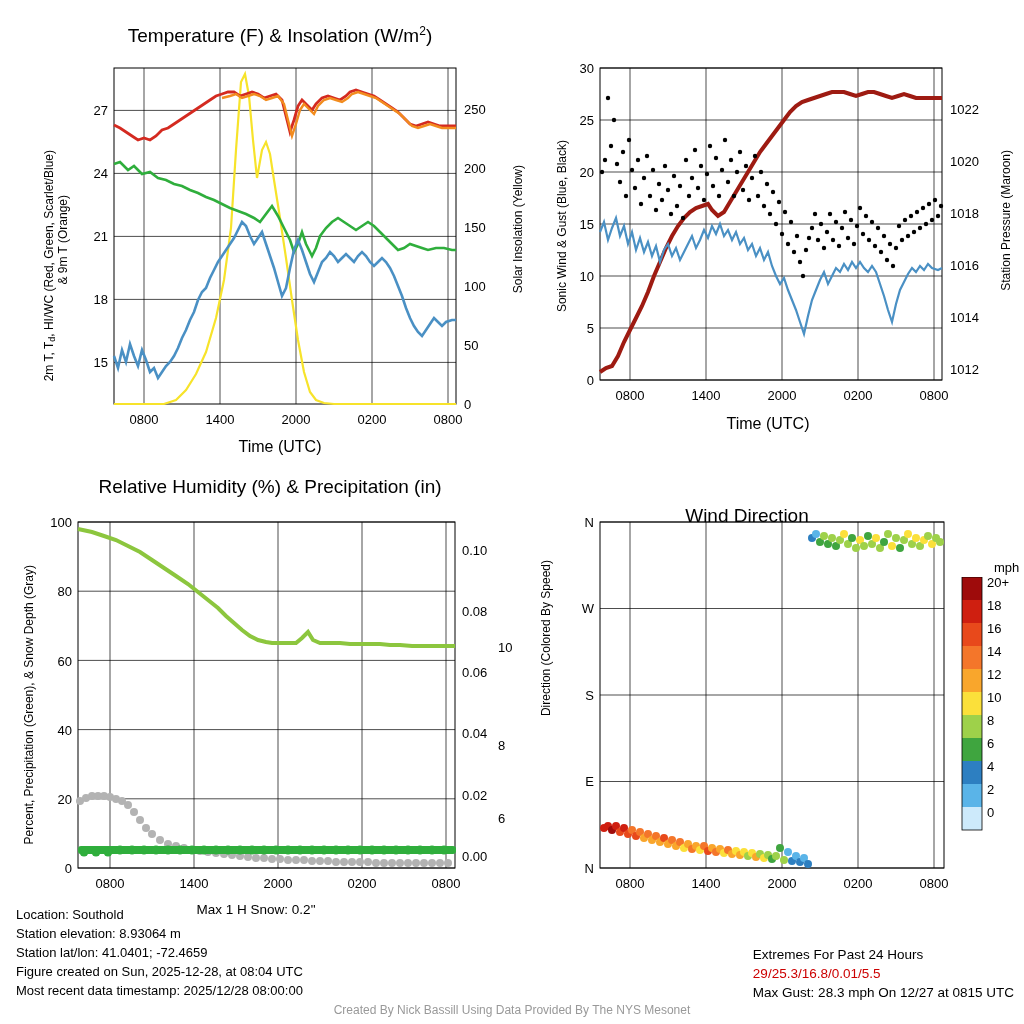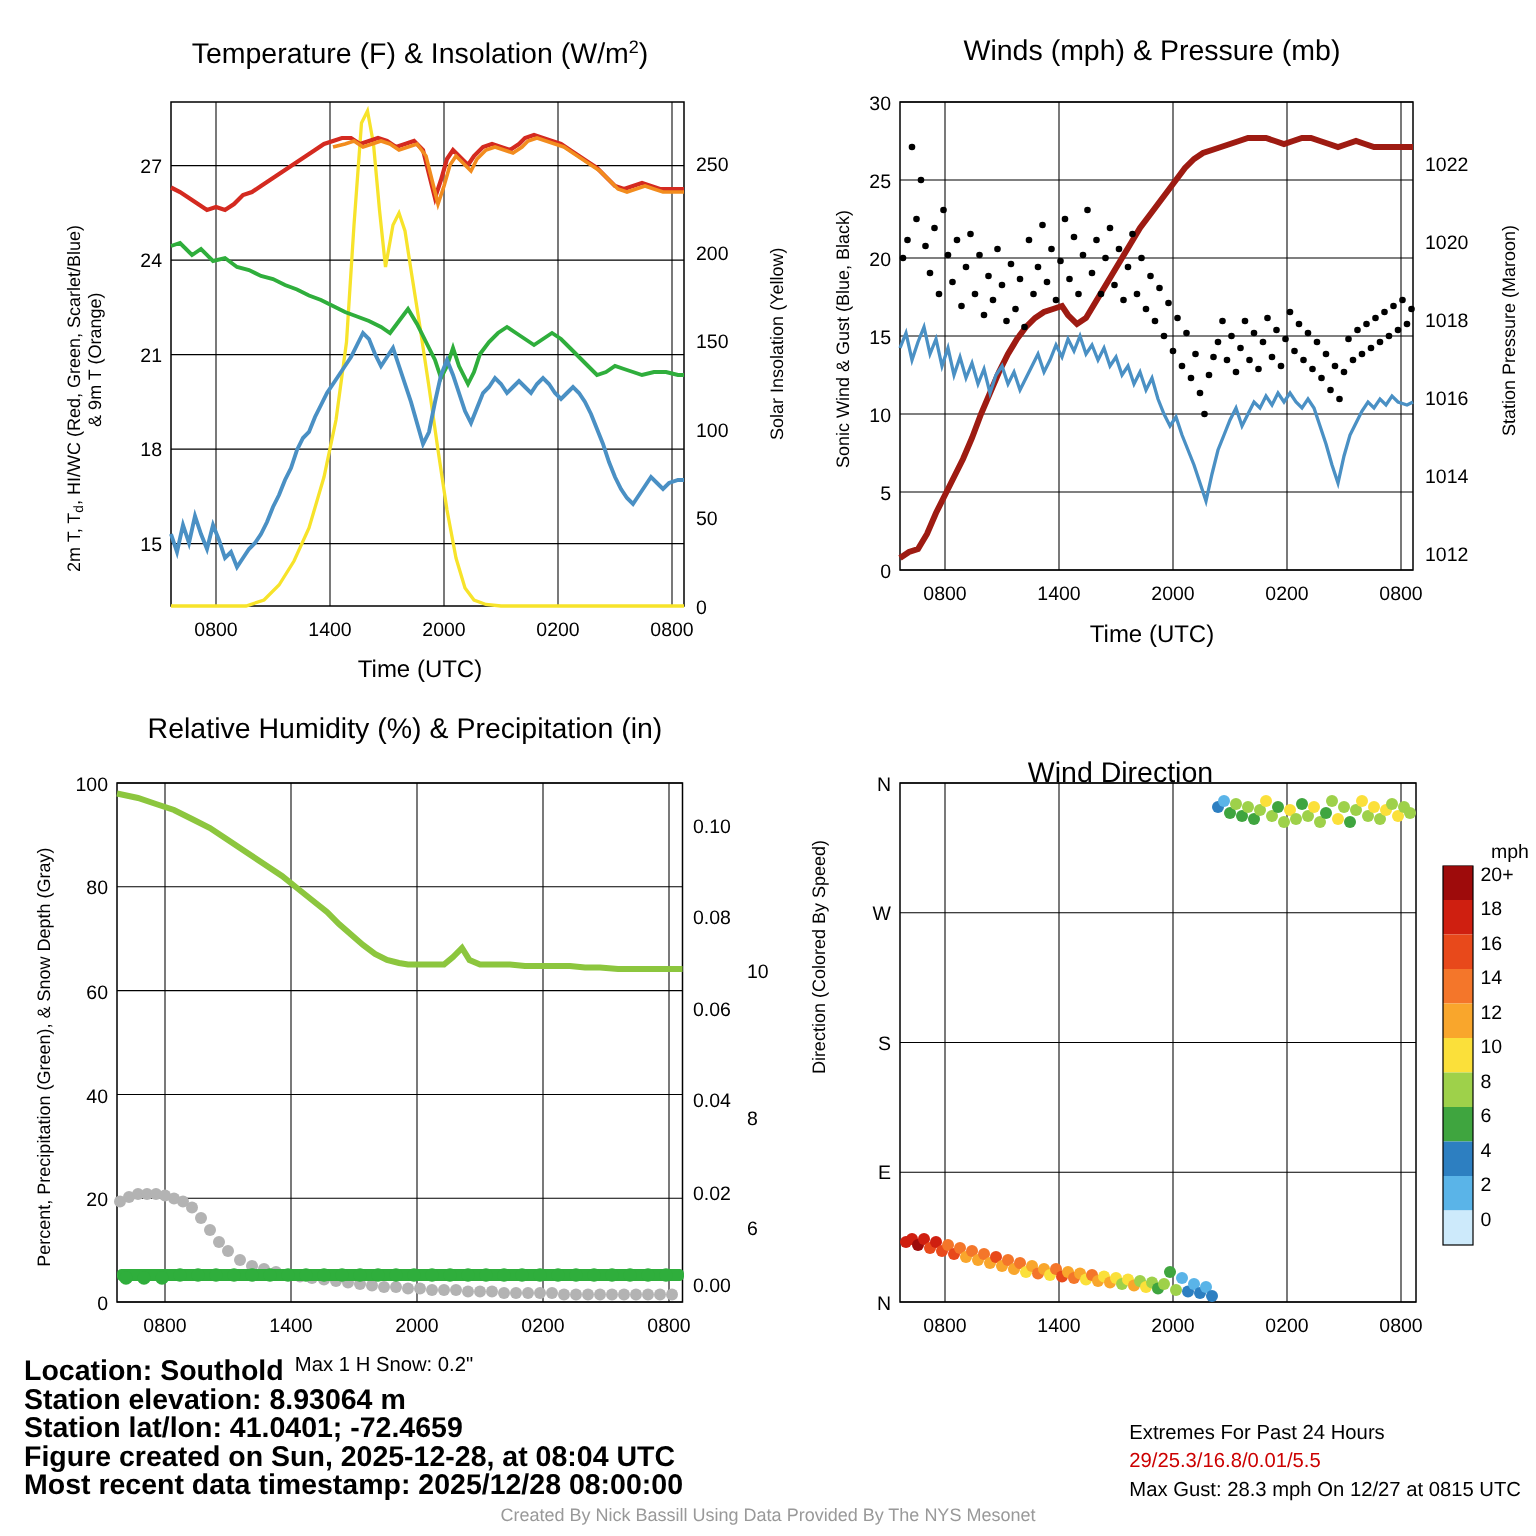--- a/index.html
+++ b/index.html
@@ -6,21 +6,21 @@
   body{
     width:1024px;height:1024px;background:#ffffff;
     font-family:"Liberation Sans", sans-serif;
     color:#000;overflow:hidden;position:relative;
   }
   .panel{position:absolute;}
   .title{font-size:19px;text-align:center;}
   .axis-label{font-size:14px;}
   .vlabel{writing-mode:vertical-rl;transform:rotate(180deg);font-size:12px;white-space:nowrap;}
   svg{display:block;}
-  .footer-left{position:absolute;left:16px;top:905px;font-size:19px;line-height:19px;font-weight:bold;}
+  .footer-left{position:absolute;left:16px;top:905px;font-size:13px;line-height:19px;}
   .footer-right{position:absolute;right:10px;top:945px;font-size:13.5px;line-height:19px;text-align:left;}
   .credit{position:absolute;left:0;width:1024px;top:1003px;text-align:center;font-size:12px;color:#999;}
   .red{color:#cc0000;font-weight:normal;}
   .legend-title{font-size:13px;}
 </style>
 </head>
 <body>
 
 <div class="panel" style="left:0;top:0;width:512px;height:460px;margin-left:24px;">
   <div class="title" style="position:absolute;left:0;top:24px;width:512px;">
@@ -90,21 +90,20 @@
       <text x="196" y="424">1400</text>
       <text x="272" y="424">2000</text>
       <text x="348" y="424">0200</text>
       <text x="424" y="424">0800</text>
     </g>
   </svg>
   <div class="axis-label" style="position:absolute;left:0;top:438px;width:512px;text-align:center;font-size:16px;">Time (UTC)</div>
 </div>
 
 <div class="panel" style="left:512px;top:0;width:512px;height:460px;">
-  <div class="title" style="position:absolute;left:0;top:24px;width:512px;">Winds (mph) &amp; Pressure (mb)</div>
 
   <div style="position:absolute;left:43px;top:140px;">
     <span class="vlabel">Sonic Wind &amp; Gust (Blue, Black)</span>
   </div>
   <div style="position:absolute;left:487px;top:150px;">
     <span class="vlabel">Station Pressure (Maroon)</span>
   </div>
 
   <svg width="512" height="460" style="position:absolute;left:0;top:0;">
 

